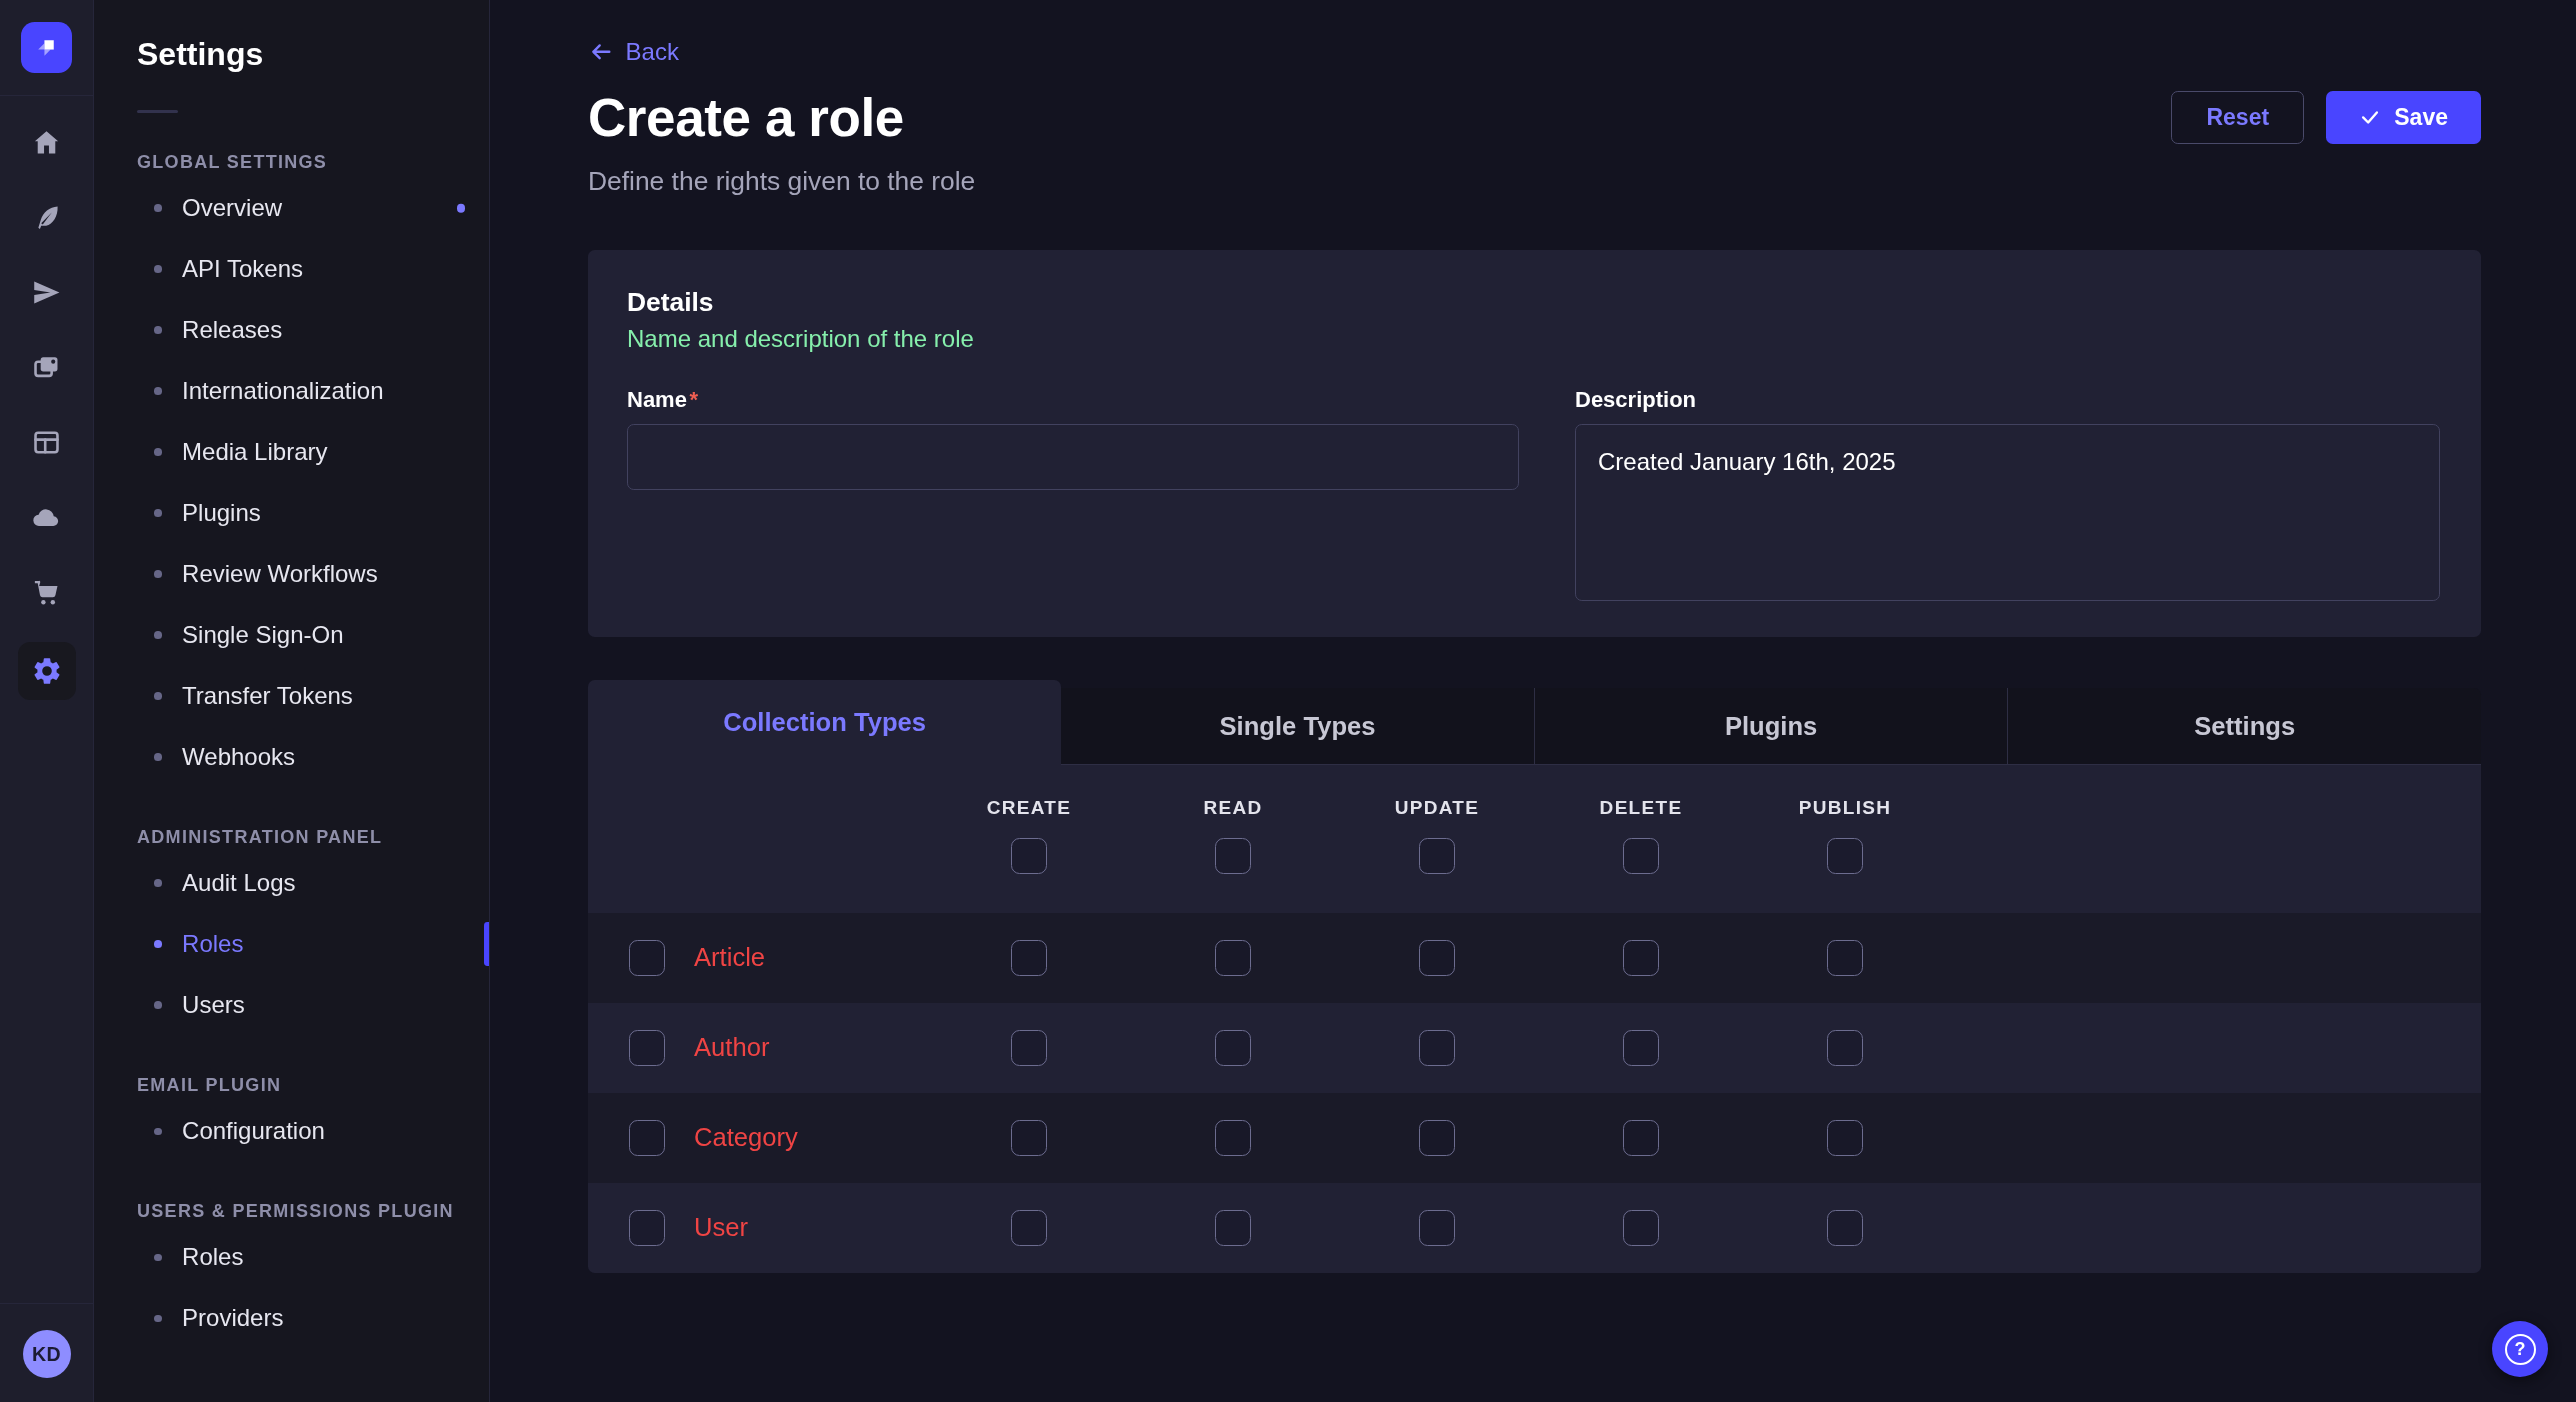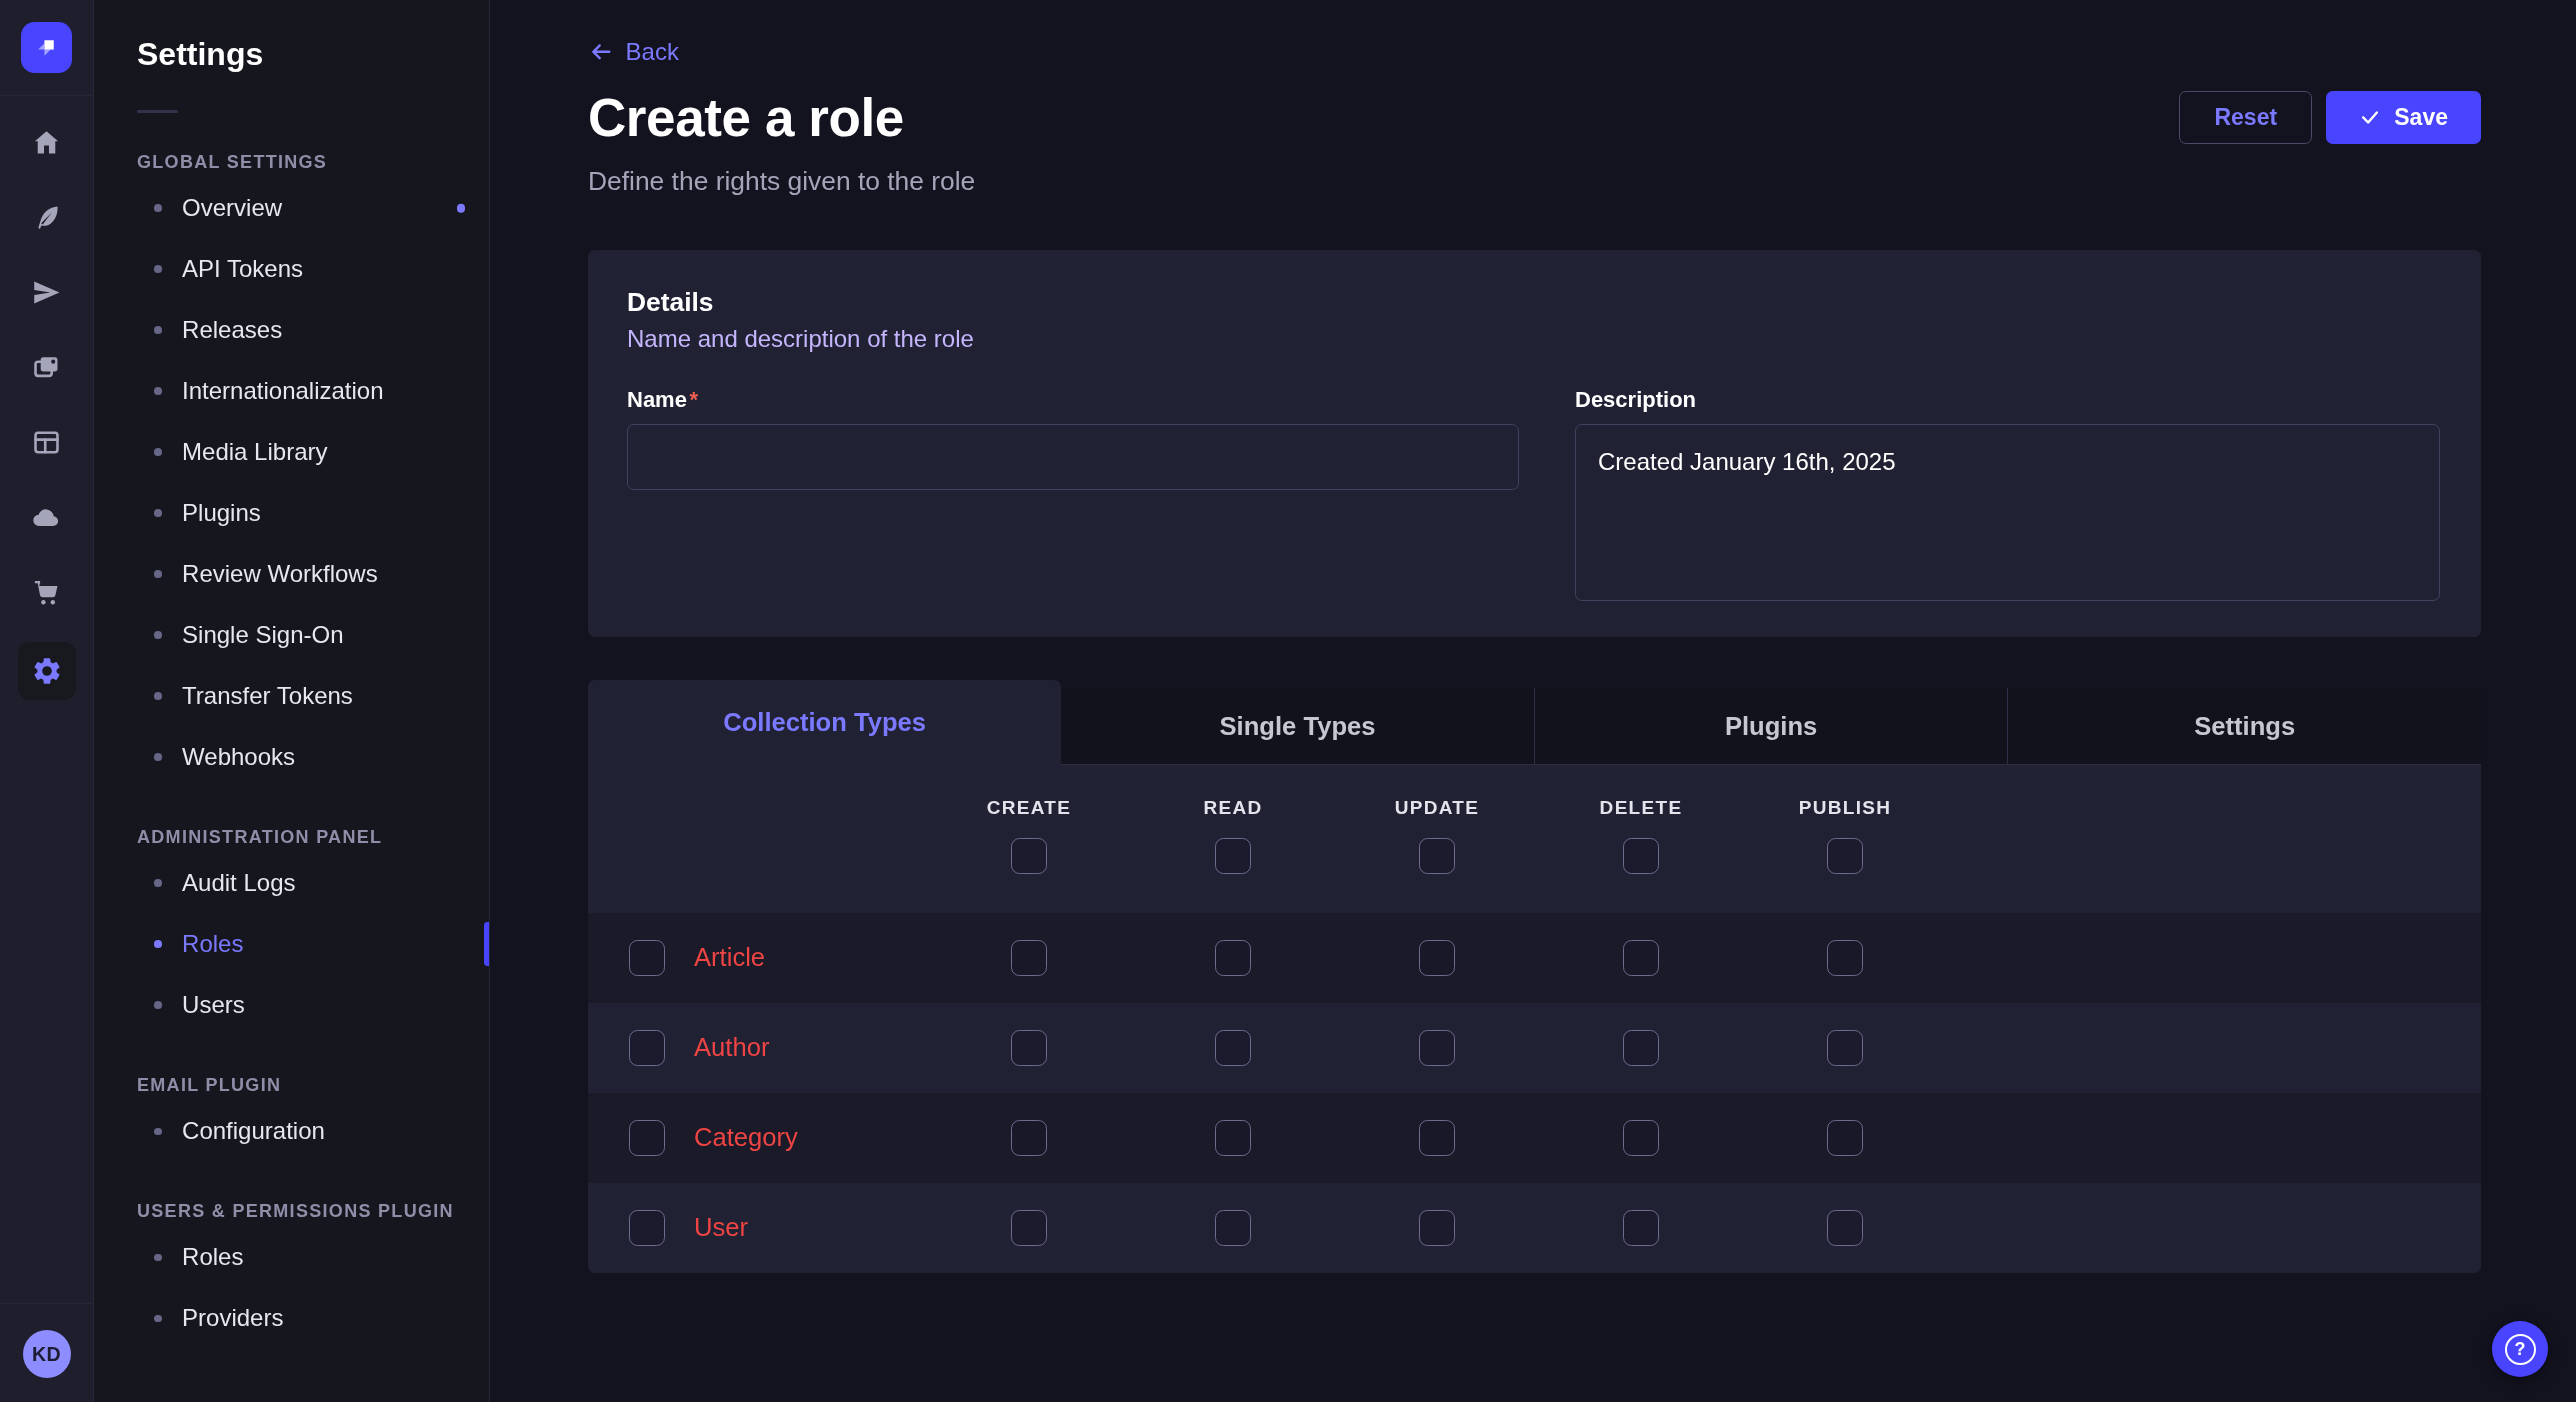--- a/index.html
+++ b/index.html
@@ -42,32 +42,32 @@
 
   
   .main { flex:1; position:relative; padding:0 95px 0 98px; overflow:hidden; }
   .back { display:inline-flex; align-items:center; gap:12px; margin-top:38px; cursor:pointer; }
   .back svg { width:25.6px; height:25.6px; }
   .back-label { color:#7b79ff; font-size:24px; font-weight:500; }
   .title-row { display:flex; align-items:center; justify-content:space-between; margin-top:19px; }
   .page-title { font-size:53px; font-weight:700; color:#ffffff; letter-spacing:-0.4px; }
   .actions { display:flex; gap:13.6px; }
   .btn { height:53px; border-radius:6.8px; font-size:23px; font-weight:700; display:inline-flex;
-         align-items:center; justify-content:center; cursor:pointer; border:0.9px solid transparent; }
+         align-items:center; justify-content:center; cursor:pointer; border:0.9px solid transparent;margin-left:8px; }
   .btn-reset { padding:0 34px; background:transparent; border-color:#4a4a6a; color:#7b79ff; }
   .btn-save { padding:15px 32px; background:#4945ff; color:#ffffff; gap:13.6px; }
   .btn-save svg { width:22px; height:22px; }
   .subtitle { margin-top:18px; font-size:26.4px; color:#a5a5ba; }
 
   
   .card { background:#212134; border-radius:6.8px; }
   .details-card { margin-top:53px; height:387px; padding:37px 41px 0 39px; }
   .details-head { display:flex; justify-content:space-between; align-items:flex-start; }
   .details-title { font-size:26.4px; font-weight:700; color:#ffffff; }
-  .details-sub { margin-top:7.7px; font-size:24px; color:#c4b5fd; }
+  .details-sub { margin-top:7.7px; font-size:24px; color:#86efac; }
   .users-btn { height:56px; padding:0 31px; border:0.9px solid #4a4a6a; border-radius:6.8px;
                display:inline-flex; align-items:center; color:#7b79ff; font-size:23px; font-weight:700;
                background:transparent; cursor:pointer; }
   .fields { display:flex; gap:56px; margin-top:34px; }
   .field-name { width:892px; flex:0 0 892px; }
   .field-desc { flex:1; }
   .flabel { font-size:22px; font-weight:700; color:#ffffff; }
   .req { color:#ee5e52; margin-left:2.6px; }
   .text-input { margin-top:10.2px; width:100%; height:66px; background:#212134; border:0.9px solid #42425f;
                 border-radius:6.8px; color:#ffffff; font-size:24px; padding:0 22px;

